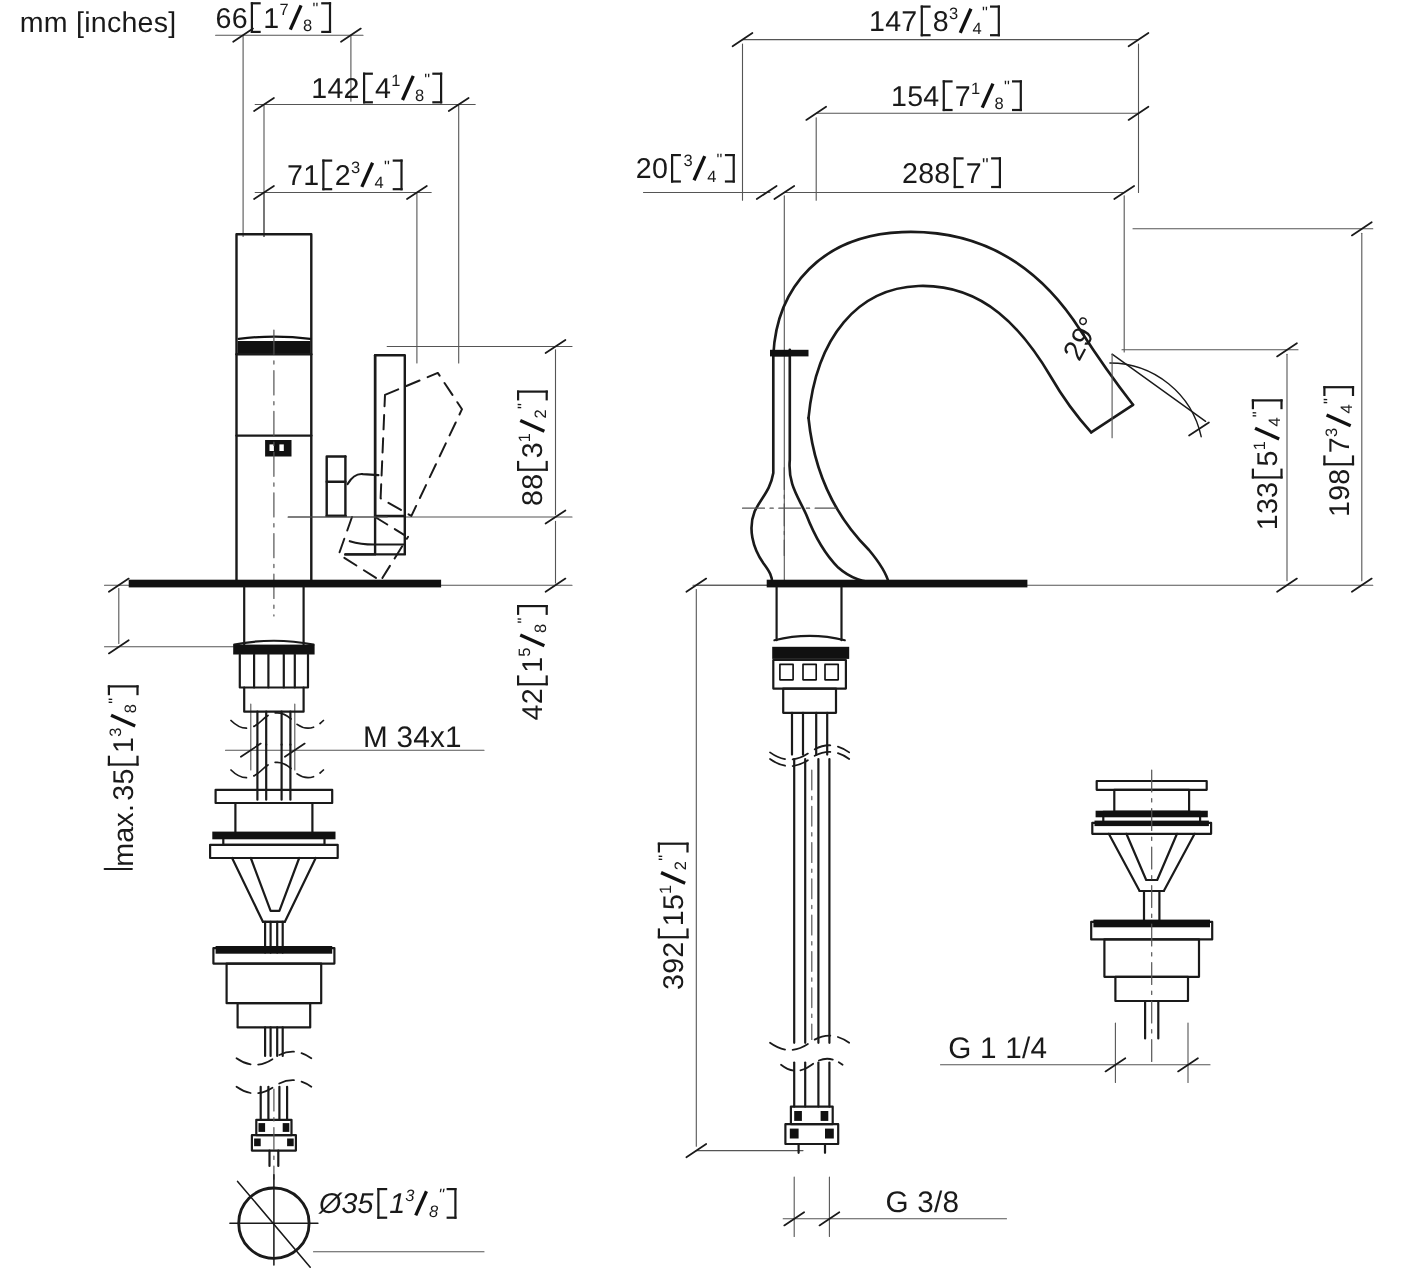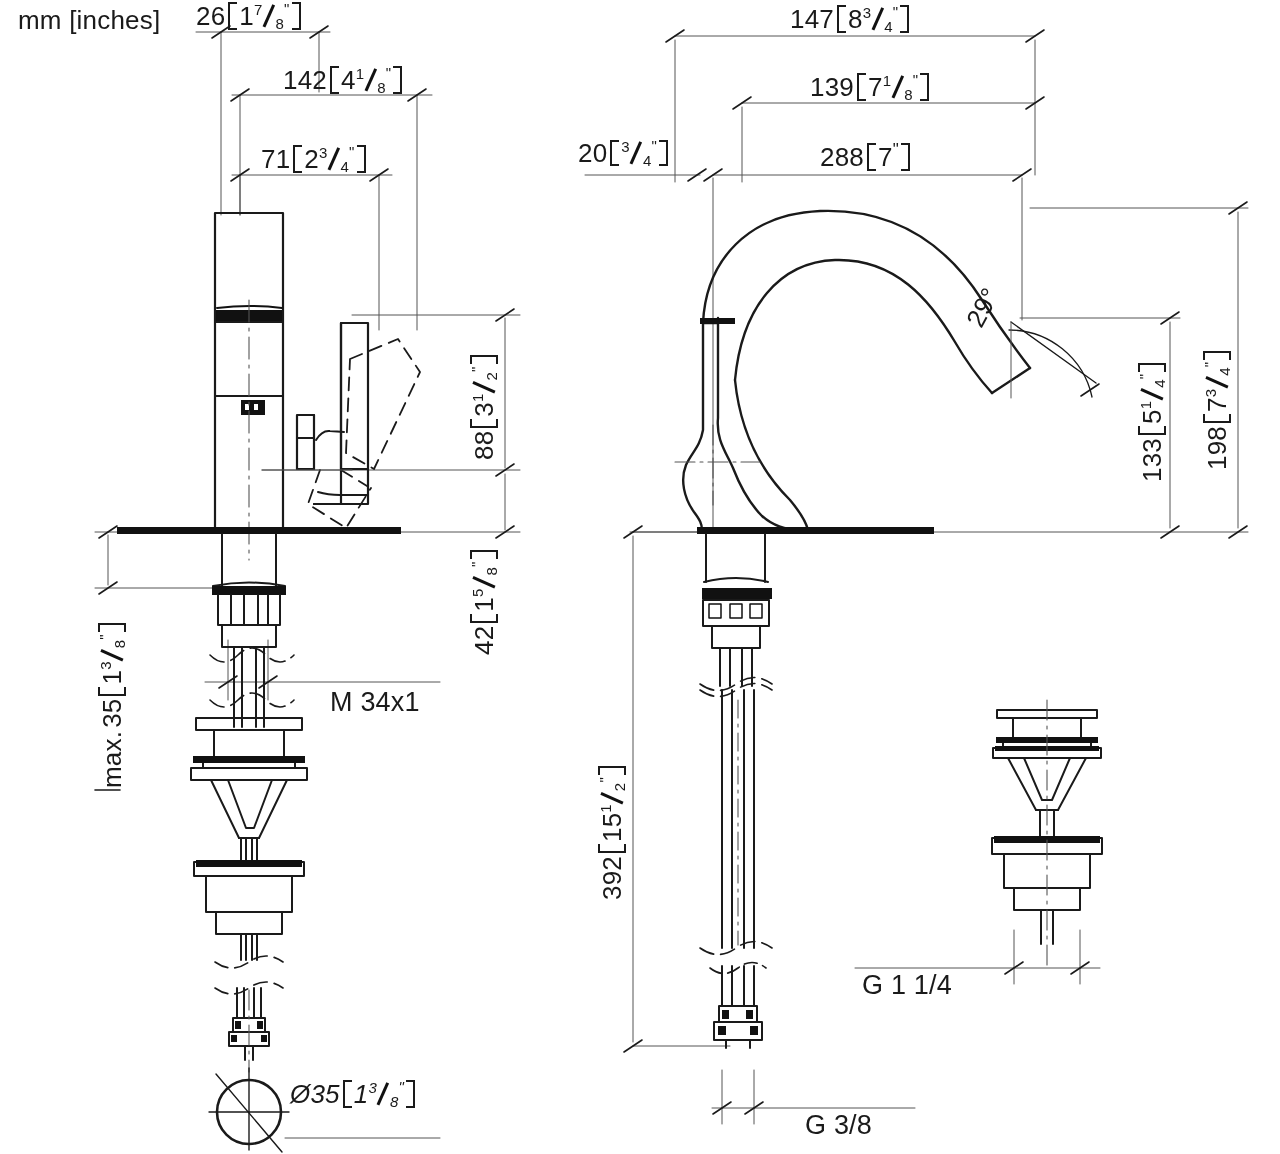--- a/index.html
+++ b/index.html
@@ -3,21 +3,21 @@
 <meta charset="utf-8">
 <style>
   html,body{margin:0;padding:0;background:#ffffff;}
   body{width:1280px;height:1154px;position:relative;overflow:hidden;
        font-family:"Liberation Sans","DejaVu Sans",sans-serif;color:#000;}
   #stage{position:absolute;left:0;top:0;width:1125px;height:1154px;}
   svg{position:absolute;left:0;top:0;}
   .lbl{position:absolute;white-space:nowrap;font-family:"Liberation Sans","DejaVu Sans",sans-serif;
        color:#1a1a1a;letter-spacing:.2px;}
   .dim{font-size:26px;}
-  .thread{font-size:27px;margin-top:32px;}
+  .thread{font-size:27px;}
   .rot90{transform-origin:0 0;transform:rotate(-90deg);}
   
   .val{display:inline-flex;align-items:center;gap:3px;}
   .brk{display:inline-flex;align-items:stretch;}
   .brk>.bl,.brk>.br{width:7px;border-top:2px solid #1a1a1a;border-bottom:2px solid #1a1a1a;}
   .brk>.bl{border-left:2px solid #1a1a1a;}
   .brk>.br{border-right:2px solid #1a1a1a;}
   .brk>.inner{padding:1px 2px;display:inline-flex;align-items:center;}
   .whole{font-size:26px;line-height:1;}
   .frac{display:inline-flex;align-items:center;position:relative;margin:0 0px;}
@@ -434,21 +434,21 @@
           <use href="#tick" x="1080" y="968"></use>
   </g>
 
   </g>
 </svg>
 
 <div class="lbl dim" style="left:18px;top:5px;">mm [inches]</div>
 
 <div class="lbl" style="left:196px;top:2px;">
   <span class="val">
-    <span class="whole">26</span>
+    <span class="whole">66</span>
     <span class="brk">
           <span class="bl"></span>
           <span class="inner">
       <span class="whole">1</span>
       <span class="frac">
               <span class="num">7</span>
               <span class="sl"></span>
               <span class="den">8</span>
             </span>
       <span class="dq">"</span>
@@ -589,21 +589,21 @@
             </span>
       <span class="dq">"</span>
     </span>
           <span class="br"></span>
         </span>
   </span>
 </div>
 
 <div class="lbl" style="left:810px;top:73px;">
   <span class="val">
-    <span class="whole">139</span>
+    <span class="whole">154</span>
     <span class="brk">
           <span class="bl"></span>
           <span class="inner">
       <span class="whole">7</span>
       <span class="frac">
               <span class="num">1</span>
               <span class="sl"></span>
               <span class="den">8</span>
             </span>
       <span class="dq">"</span>

